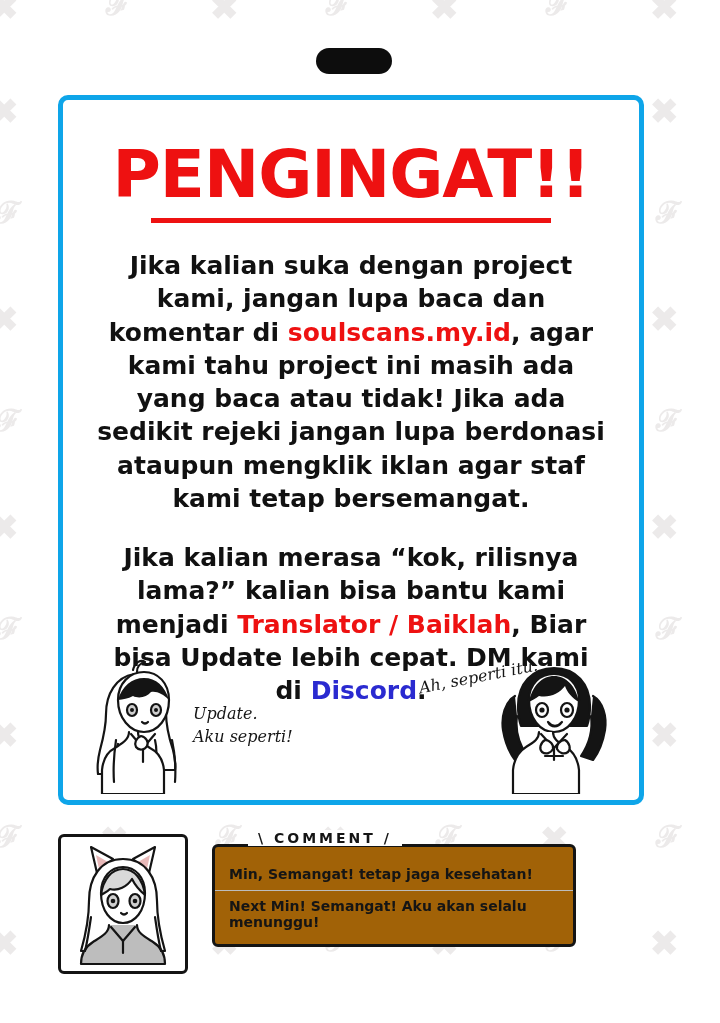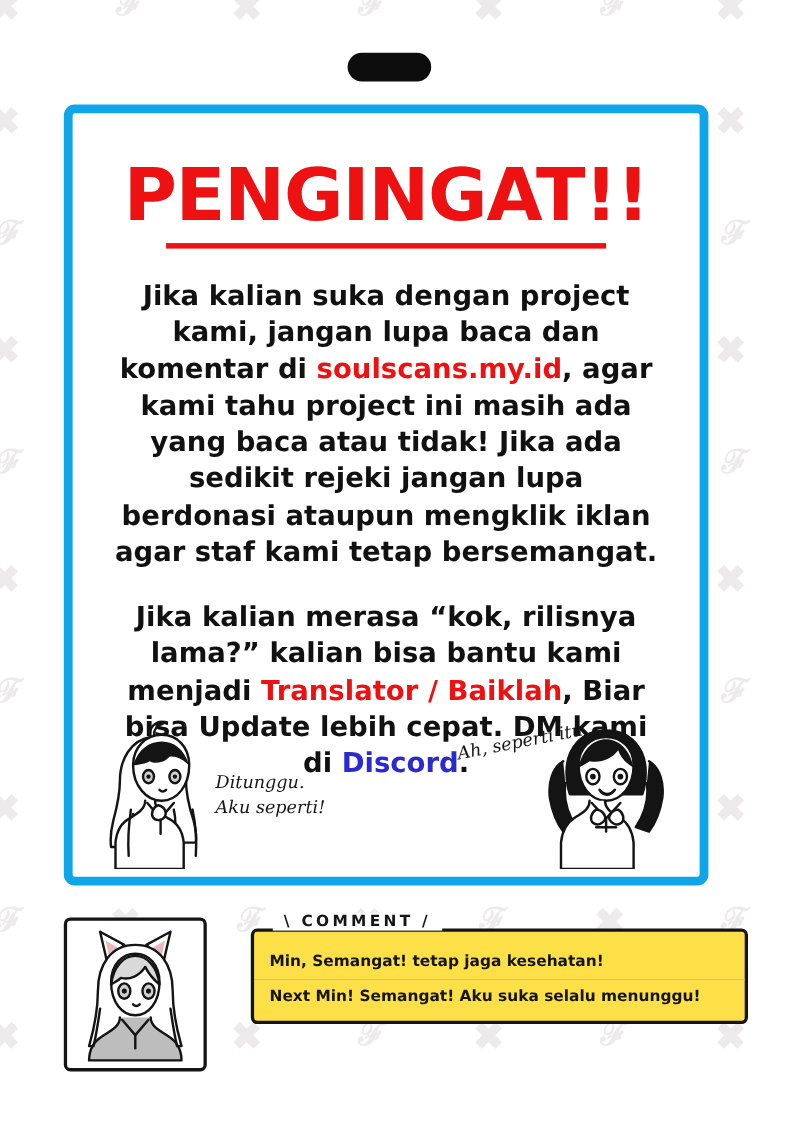--- a/index.html
+++ b/index.html
@@ -47,21 +47,21 @@
     background: #0d0d0d;
     border-radius: 14px;
   }
   #main-panel {
     position: absolute;
     left: 58px;
     top: 95px;
     width: 586px;
     height: 710px;
     background: #ffffff;
-    border: 8px solid #0ea5e9;
+    border: 5px solid #0ea5e9;
     border-radius: 10px;
     box-sizing: border-box;
   }
 
   
   #title-block {
     margin-top: 42px;
     text-align: center;
   }
   #title {
@@ -136,26 +136,26 @@
     width: 130px;
     height: 140px;
     border: 3px solid #141414;
     border-radius: 6px;
     background: #fff;
     overflow: hidden;
     box-sizing: border-box;
   }
   #comment-box {
     position: absolute;
-    left: 170px;
+    left: 154px;
     top: 22px;
-    width: 452px;
+    width: 364px;
     border: 3px solid #141414;
     border-radius: 6px;
-    background: #fde047;
+    background: #a16207;
     box-sizing: border-box;
     padding: 12px 0 6px;
   }
   #comment-heading {
     position: absolute;
     left: 190px;
     top: 8px;
     background: #fff;
     padding: 0 10px;
     font-family: "DejaVu Sans", sans-serif;
@@ -292,21 +292,21 @@
 
           <path d="M70 92 c-5 2 -7 7 -5 11 c3 4 9 3 11 -1 c2 -4 -1 -9 -6 -10z" fill="#ffffff"></path>
 
           <path d="M45 96 c-2 14 -3 28 -2 42"></path>
           <path d="M101 96 c3 14 4 28 3 42"></path>
         </g>
       </svg>
     </div>
 
     <div class="handwrite" id="speech-left">
-      <div>Ditunggu.</div>
+      <div>Update.</div>
       <div>Aku seperti!</div>
     </div>
 
     <div class="char" id="char-right">
       <svg width="150" height="150" viewBox="0 0 150 150" xmlns="http://www.w3.org/2000/svg">
         <g fill="none" stroke="#141414" stroke-width="2.2" stroke-linecap="round" stroke-linejoin="round">
 
           <path d="M34 52 c-10 6 -14 20 -12 34 c2 12 6 22 12 30 l12 -4 c-8 -12 -12 -26 -10 -40" fill="#141414"></path>
           <path d="M112 52 c10 6 14 20 12 34 c-2 12 -6 22 -12 30 l-12 -4 c8 -12 12 -26 10 -40" fill="#141414"></path>
 
@@ -367,21 +367,21 @@
           <path d="M62 104 l0 12"></path>
 
           <path d="M30 80 c-2 14 -4 26 -6 34"></path>
           <path d="M94 80 c2 14 4 26 6 34"></path>
         </g>
       </svg>
     </div>
 
     <div id="comment-box">
       <div class="comment-row">Min, Semangat! tetap jaga kesehatan!</div>
-      <div class="comment-row">Next Min! Semangat! Aku suka selalu menunggu!</div>
+      <div class="comment-row">Next Min! Semangat! Aku akan selalu menunggu!</div>
     </div>
 
     <div id="comment-heading">
       <span>\&nbsp;</span><span>COMMENT</span><span>&nbsp;/</span>
     </div>
 
   </div>
 
 </div>
 

